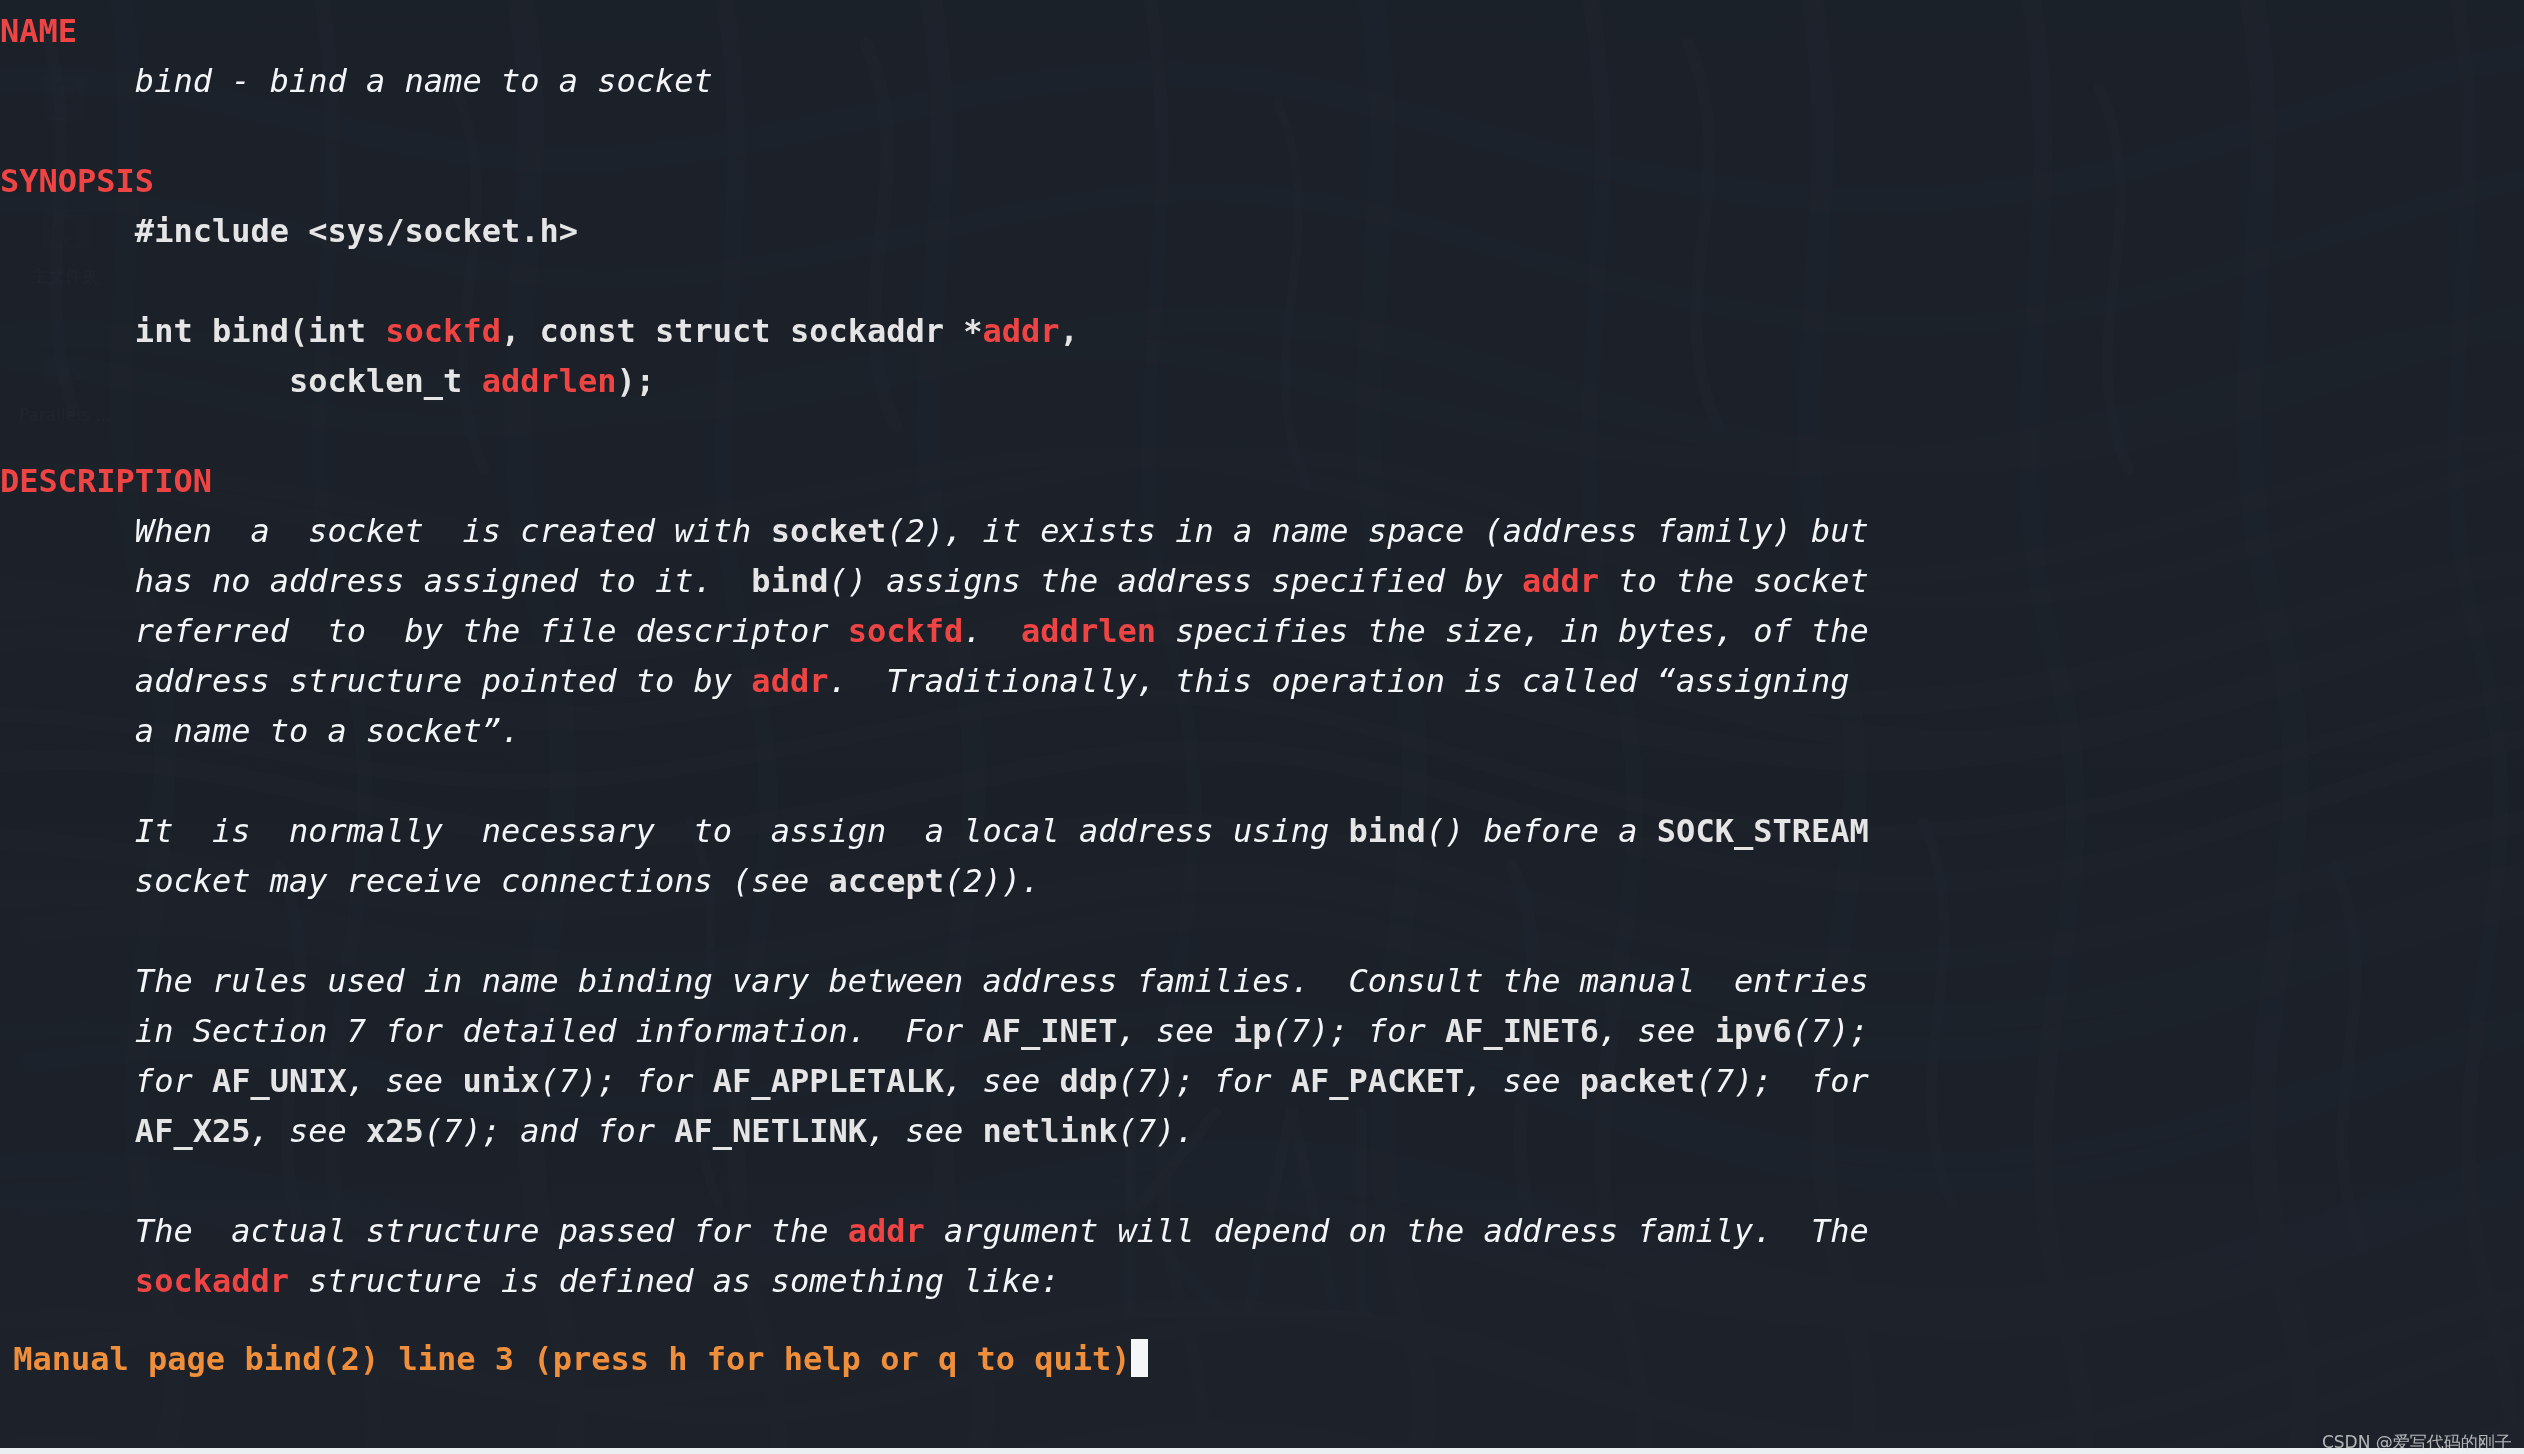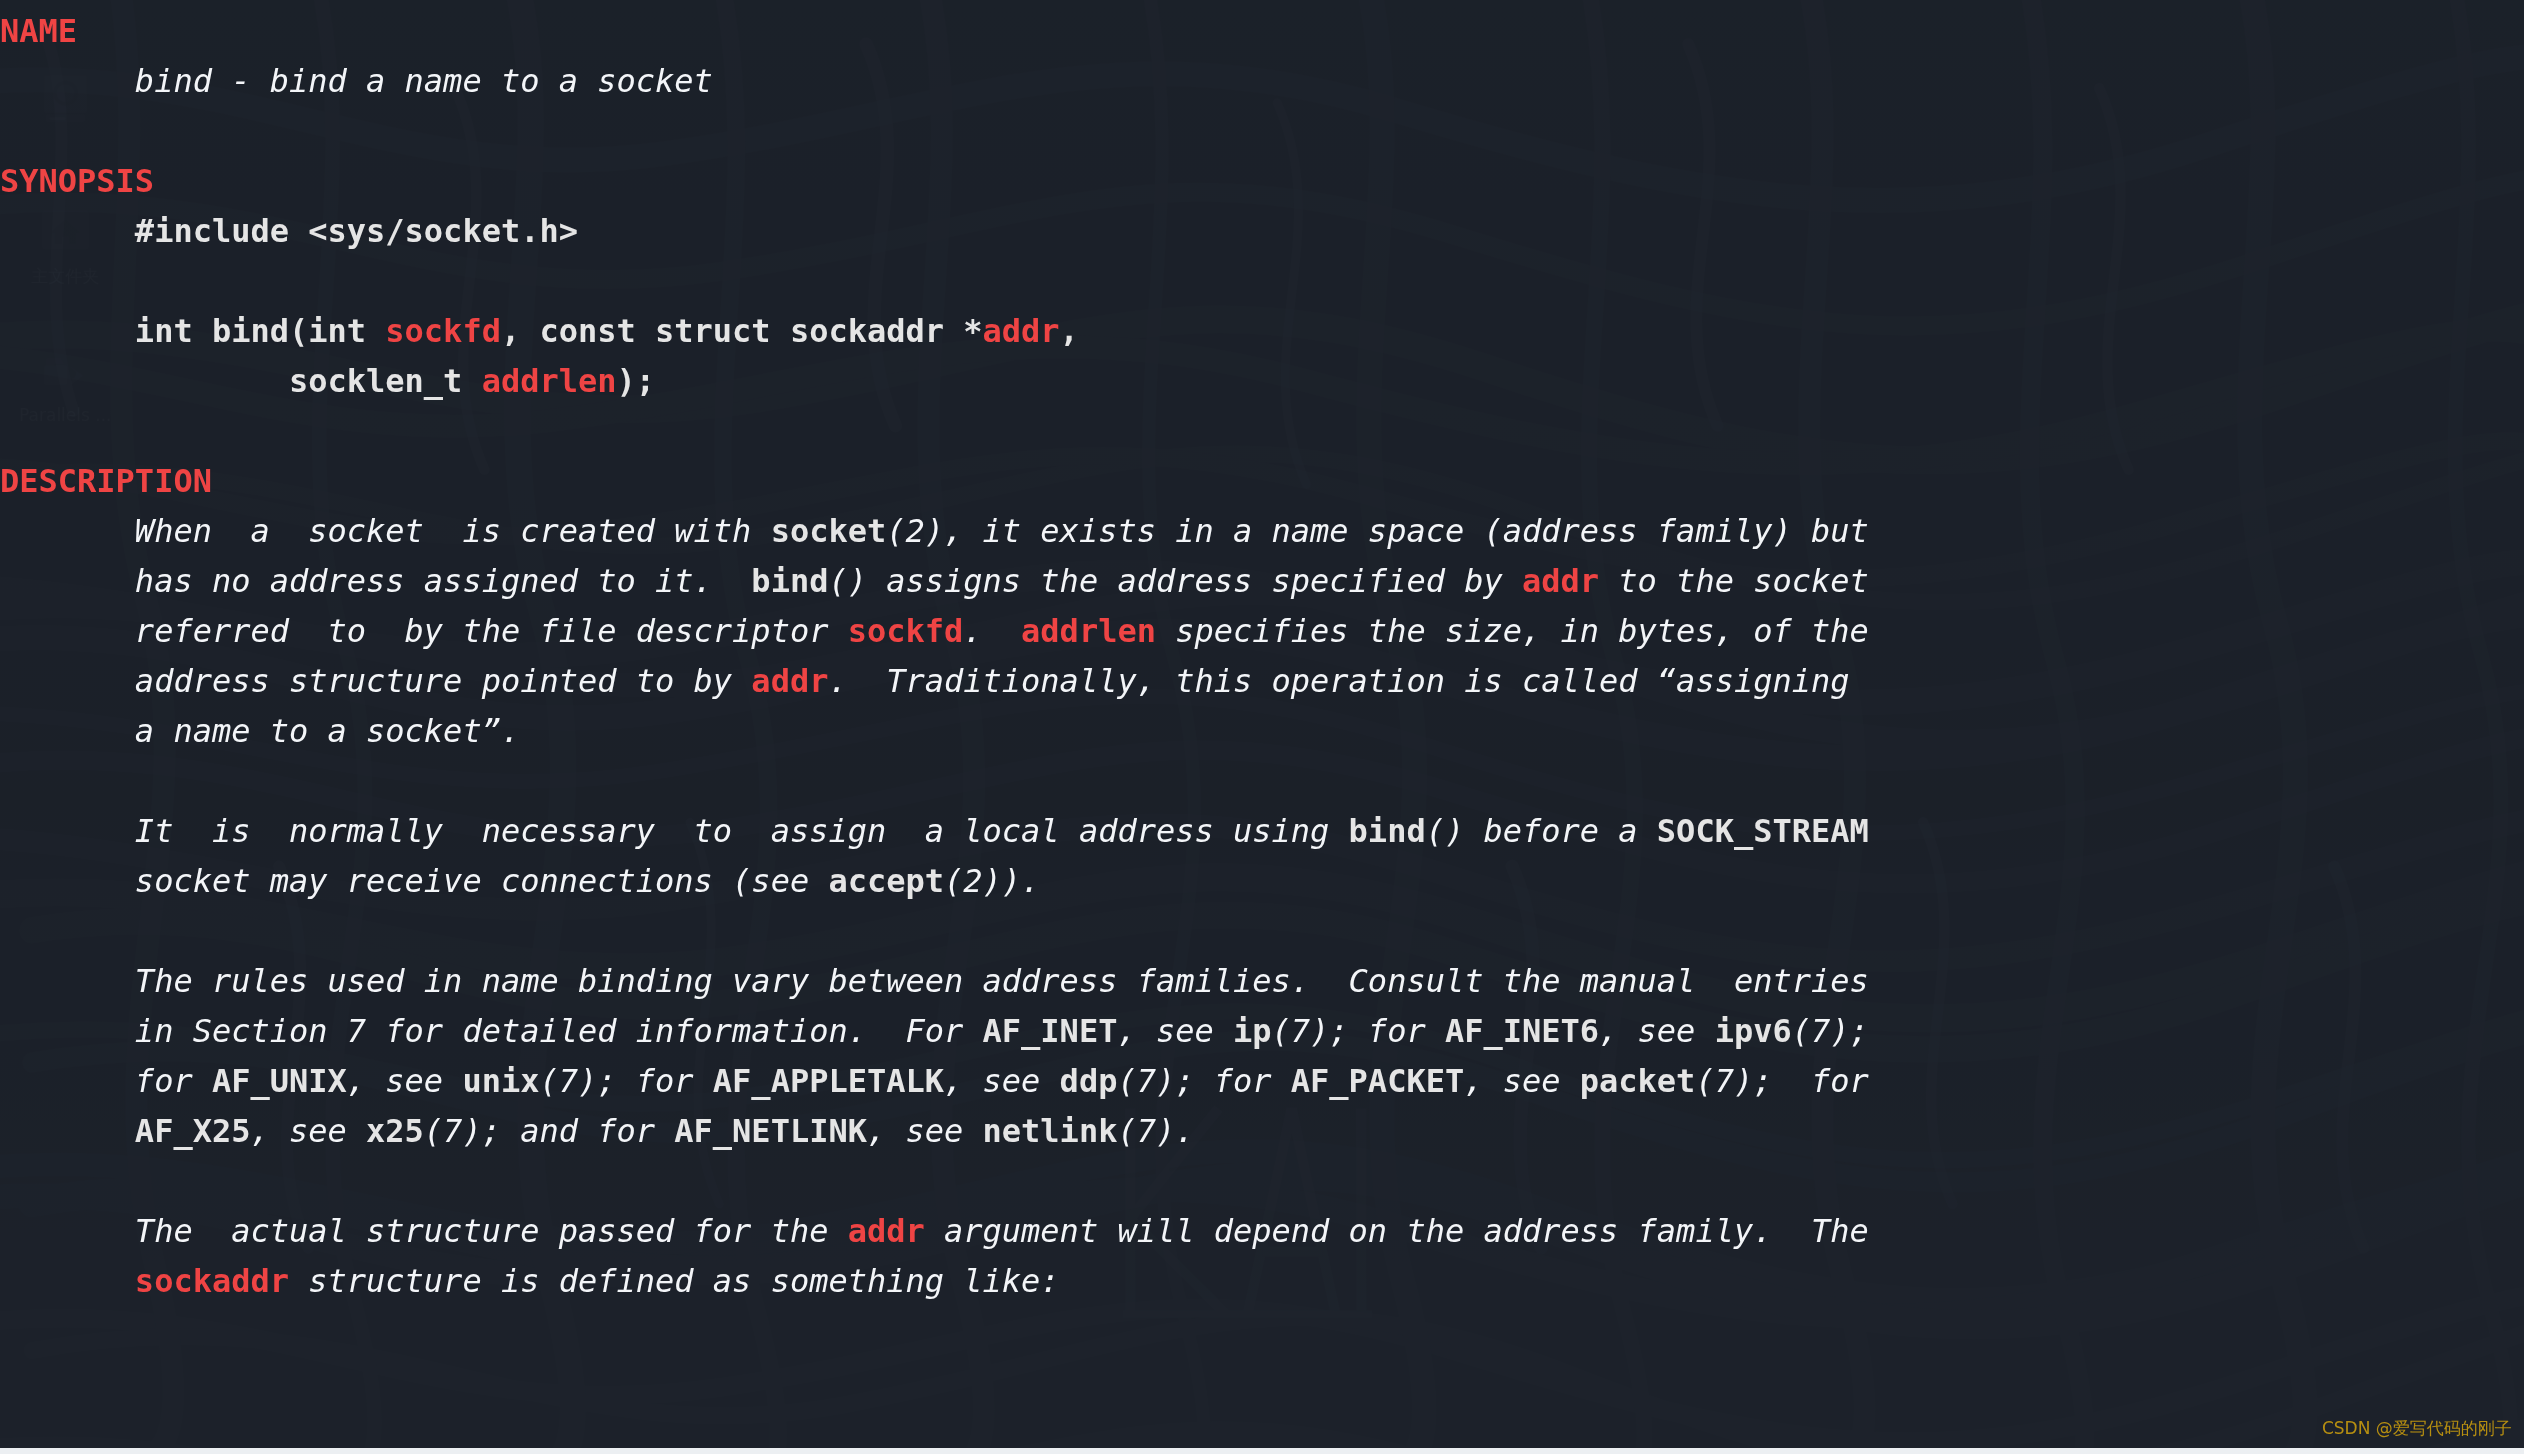--- a/index.html
+++ b/index.html
@@ -108,23 +108,23 @@
     display: inline-block;
     width: 17.6px; height: 38px;
     background: #f4f6f8;
     vertical-align: -7.3px;
   }
 
   
   #watermark {
     position: absolute;
     right: 13.2px;
-    bottom: 15px;
+    bottom: 1px;
     z-index: 7;
-    color: #eab308;
+    color: #e5e5e5;
     opacity: .75;
     font-family: "DejaVu Sans", "Liberation Sans", sans-serif;
     font-size: 17px;
     white-space: nowrap;
     text-align: right;
   }
 </style>
 </head>
 <body>
 
@@ -223,18 +223,19 @@
     <rect x="8" y="26" width="26" height="22" rx="3" fill="#5b6572"></rect>
     <path d="M38 28 L52 38 L38 48 L38 42 Q44 40 44 34 Z" fill="#5b6572"></path>
   </svg>
   <span class="cap">Parallels ...</span>
 </div>
 
 <div id="terminal">
 
   <div id="pager"><div class="line"><span class="sect">NAME</span></div><div class="line"><span class="plain">       bind - bind a name to a socket</span></div><div class="blank">&nbsp;</div><div class="line"><span class="sect">SYNOPSIS</span></div><div class="line"><span class="kw">       #include &lt;sys/socket.h&gt;</span></div><div class="blank">&nbsp;</div><div class="line"><span class="plain">       </span><span class="kw">int bind(int </span><span class="param">sockfd</span><span class="kw">, const struct sockaddr *</span><span class="param">addr</span><span class="kw">,</span></div><div class="line"><span class="plain">               </span><span class="kw">socklen_t </span><span class="param">addrlen</span><span class="kw">);</span></div><div class="blank">&nbsp;</div><div class="line"><span class="sect">DESCRIPTION</span></div><div class="line"><span class="plain">       When  a  socket  is created with </span><span class="kw">socket</span><span class="plain">(2), it exists in a name space (address family) but</span></div><div class="line"><span class="plain">       has no address assigned to it.  </span><span class="kw">bind</span><span class="plain">() assigns the address specified by </span><span class="param">addr</span><span class="plain"> to the socket</span></div><div class="line"><span class="plain">       referred  to  by the file descriptor </span><span class="param">sockfd</span><span class="plain">.  </span><span class="param">addrlen</span><span class="plain"> specifies the size, in bytes, of the</span></div><div class="line"><span class="plain">       address structure pointed to by </span><span class="param">addr</span><span class="plain">.  Traditionally, this operation is called “assigning</span></div><div class="line"><span class="plain">       a name to a socket”.</span></div><div class="blank">&nbsp;</div><div class="line"><span class="plain">       It  is  normally  necessary  to  assign  a local address using </span><span class="kw">bind</span><span class="plain">() before a </span><span class="kw">SOCK_STREAM</span></div><div class="line"><span class="plain">       socket may receive connections (see </span><span class="kw">accept</span><span class="plain">(2)).</span></div><div class="blank">&nbsp;</div><div class="line"><span class="plain">       The rules used in name binding vary between address families.  Consult the manual  entries</span></div><div class="line"><span class="plain">       in Section 7 for detailed information.  For </span><span class="kw">AF_INET</span><span class="plain">, see </span><span class="kw">ip</span><span class="plain">(7); for </span><span class="kw">AF_INET6</span><span class="plain">, see </span><span class="kw">ipv6</span><span class="plain">(7);</span></div><div class="line"><span class="plain">       for </span><span class="kw">AF_UNIX</span><span class="plain">, see </span><span class="kw">unix</span><span class="plain">(7); for </span><span class="kw">AF_APPLETALK</span><span class="plain">, see </span><span class="kw">ddp</span><span class="plain">(7); for </span><span class="kw">AF_PACKET</span><span class="plain">, see </span><span class="kw">packet</span><span class="plain">(7);  for</span></div><div class="line"><span class="plain">       </span><span class="kw">AF_X25</span><span class="plain">, see </span><span class="kw">x25</span><span class="plain">(7); and for </span><span class="kw">AF_NETLINK</span><span class="plain">, see </span><span class="kw">netlink</span><span class="plain">(7).</span></div><div class="blank">&nbsp;</div><div class="line"><span class="plain">       The  actual structure passed for the </span><span class="param">addr</span><span class="plain"> argument will depend on the address family.  The</span></div><div class="line"><span class="plain">       </span><span class="param">sockaddr</span><span class="plain"> structure is defined as something like:</span></div></div>
 
+  <div id="statusline"><span>Manual page bind(2) line 3 (press h for help or q to quit)</span><span id="status-cursor"></span></div>
 
   <div id="terminal-bottom-edge"></div>
 </div>
 
 <div id="watermark">CSDN @爱写代码的刚子</div>
 
 
 </body></html>

